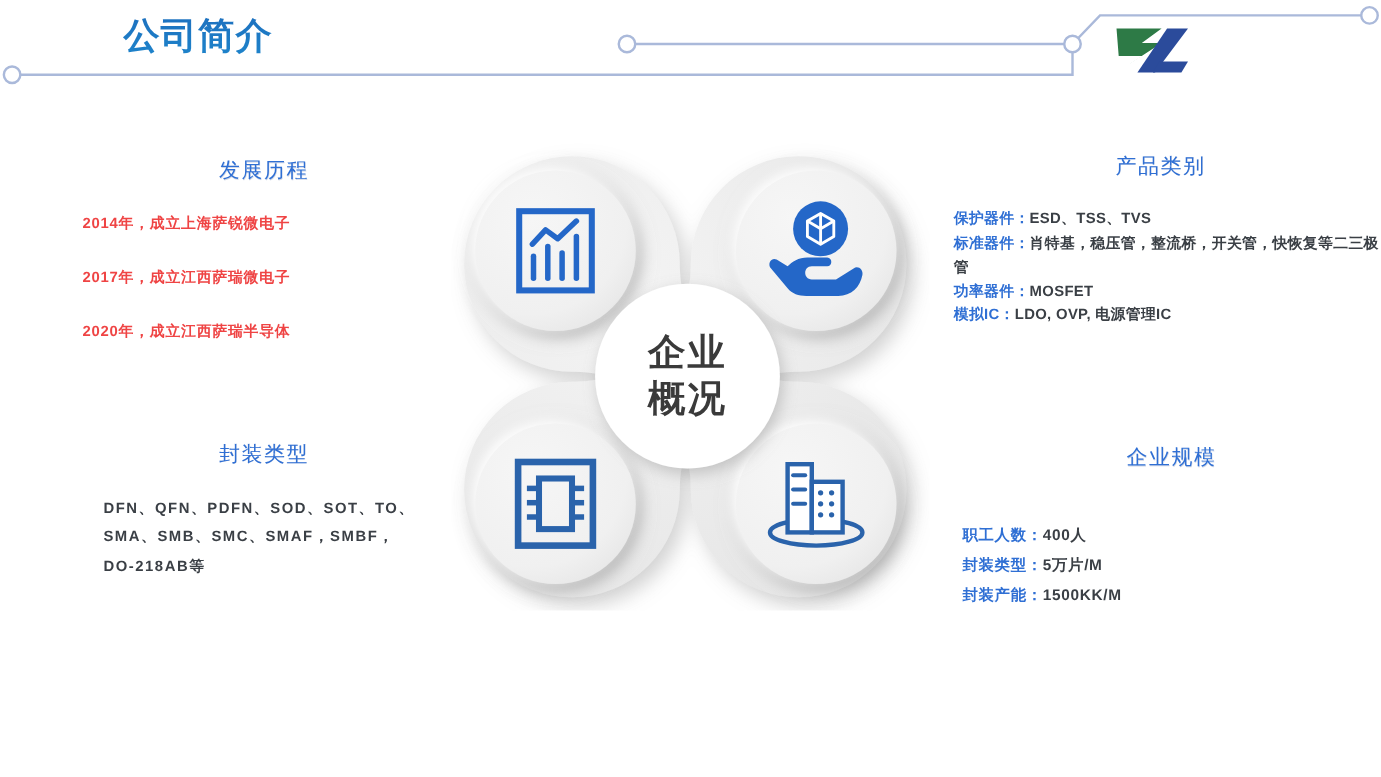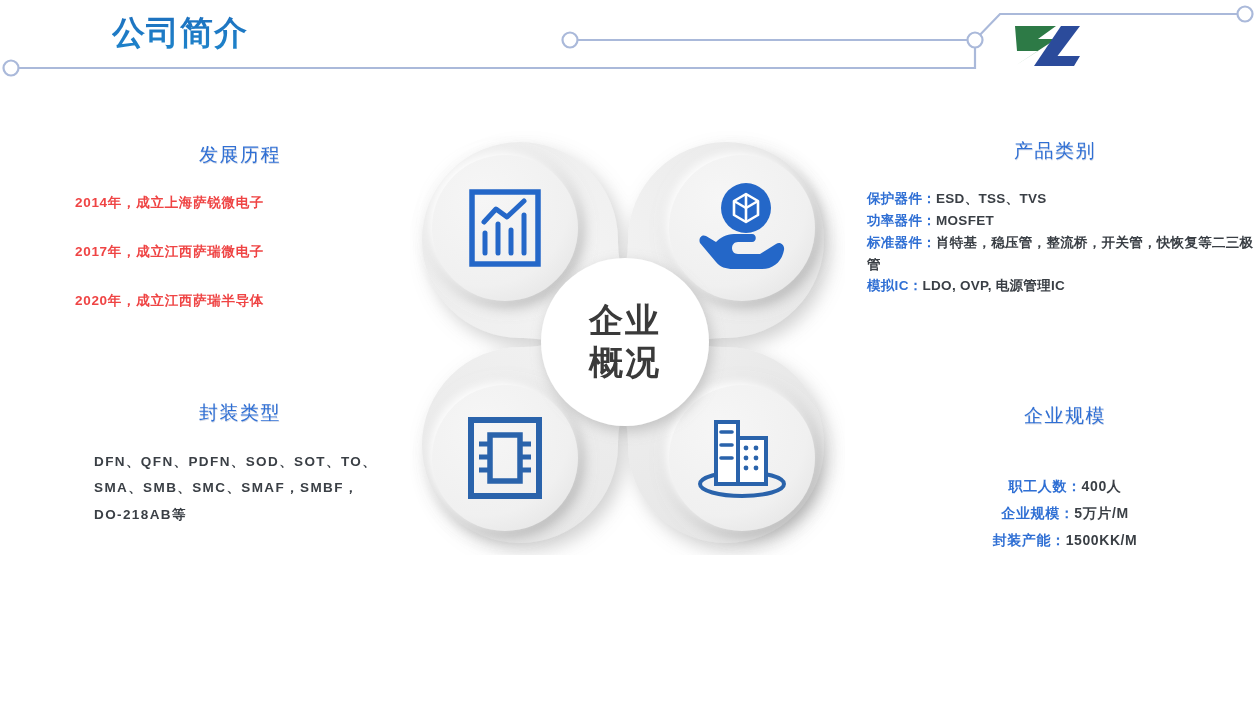--- a/index.html
+++ b/index.html
@@ -49,21 +49,21 @@
   #sec-package .sec-heading { margin-bottom: 23px; }
   #sec-package .ptext { font-size: 13.5px; font-weight: bold; color: #3a3f45; line-height: 1.95; letter-spacing: 1.4px; padding: 0 18px 0 19px; }
 
   #sec-products { left: 855px; top: 138px; width: 400px; }
   #sec-products .sec-heading { margin-bottom: 24px; }
   #sec-products .plist { font-size: 13.5px; font-weight: bold; line-height: 1.62; letter-spacing: 0.3px; padding-left: 12px; }
   #sec-products .plist .row { white-space: normal; }
 
   #sec-scale { left: 875px; top: 403px; width: 380px; }
   #sec-scale .sec-heading { margin-bottom: 20px; }
-  #sec-scale .slist { font-size: 14px; font-weight: bold; line-height: 1.92; letter-spacing: 0.6px; text-align: center; margin-top: 44px; }
+  #sec-scale .slist { font-size: 14px; font-weight: bold; line-height: 1.92; letter-spacing: 0.6px; text-align: left; margin-top: 44px; }
   #sec-scale .slist .row { white-space: nowrap; }
 
   
   #center-graphic { position: absolute; left: 410px; top: 130px; width: 435px; height: 425px; }
 </style>
 </head>
 <body>
 
 <div id="page">
 
@@ -102,39 +102,39 @@
     <div class="ptext">DFN、QFN、PDFN、SOD、SOT、TO、SMA、SMB、SMC、SMAF，SMBF，DO-218AB等</div>
   </div>
 
   <div class="section" id="sec-products">
     <div class="sec-heading">产品类别</div>
     <div class="plist">
       <div class="row">
         <span class="lbl">保护器件：</span><span class="val">ESD、TSS、TVS</span>
       </div>
       <div class="row">
+        <span class="lbl">标准器件：</span><span class="val">肖特基，稳压管，整流桥，开关管，快恢复等二三极管</span>
+      </div>
+      <div class="row">
         <span class="lbl">功率器件：</span><span class="val">MOSFET</span>
-      </div>
-      <div class="row">
-        <span class="lbl">标准器件：</span><span class="val">肖特基，稳压管，整流桥，开关管，快恢复等二三极管</span>
       </div>
       <div class="row">
         <span class="lbl">模拟IC：</span><span class="val">LDO, OVP, 电源管理IC</span>
       </div>
     </div>
   </div>
 
   <div class="section" id="sec-scale">
     <div class="sec-heading">企业规模</div>
     <div class="slist">
       <div class="row">
         <span class="lbl">职工人数：</span><span class="val">400人</span>
       </div>
       <div class="row">
-        <span class="lbl">企业规模：</span><span class="val">5万片/M</span>
+        <span class="lbl">封装类型：</span><span class="val">5万片/M</span>
       </div>
       <div class="row">
         <span class="lbl">封装产能：</span><span class="val">1500KK/M</span>
       </div>
     </div>
   </div>
 
   <div id="center-graphic">
     <svg width="435" height="425" viewBox="0 0 435 425">
       <defs>

